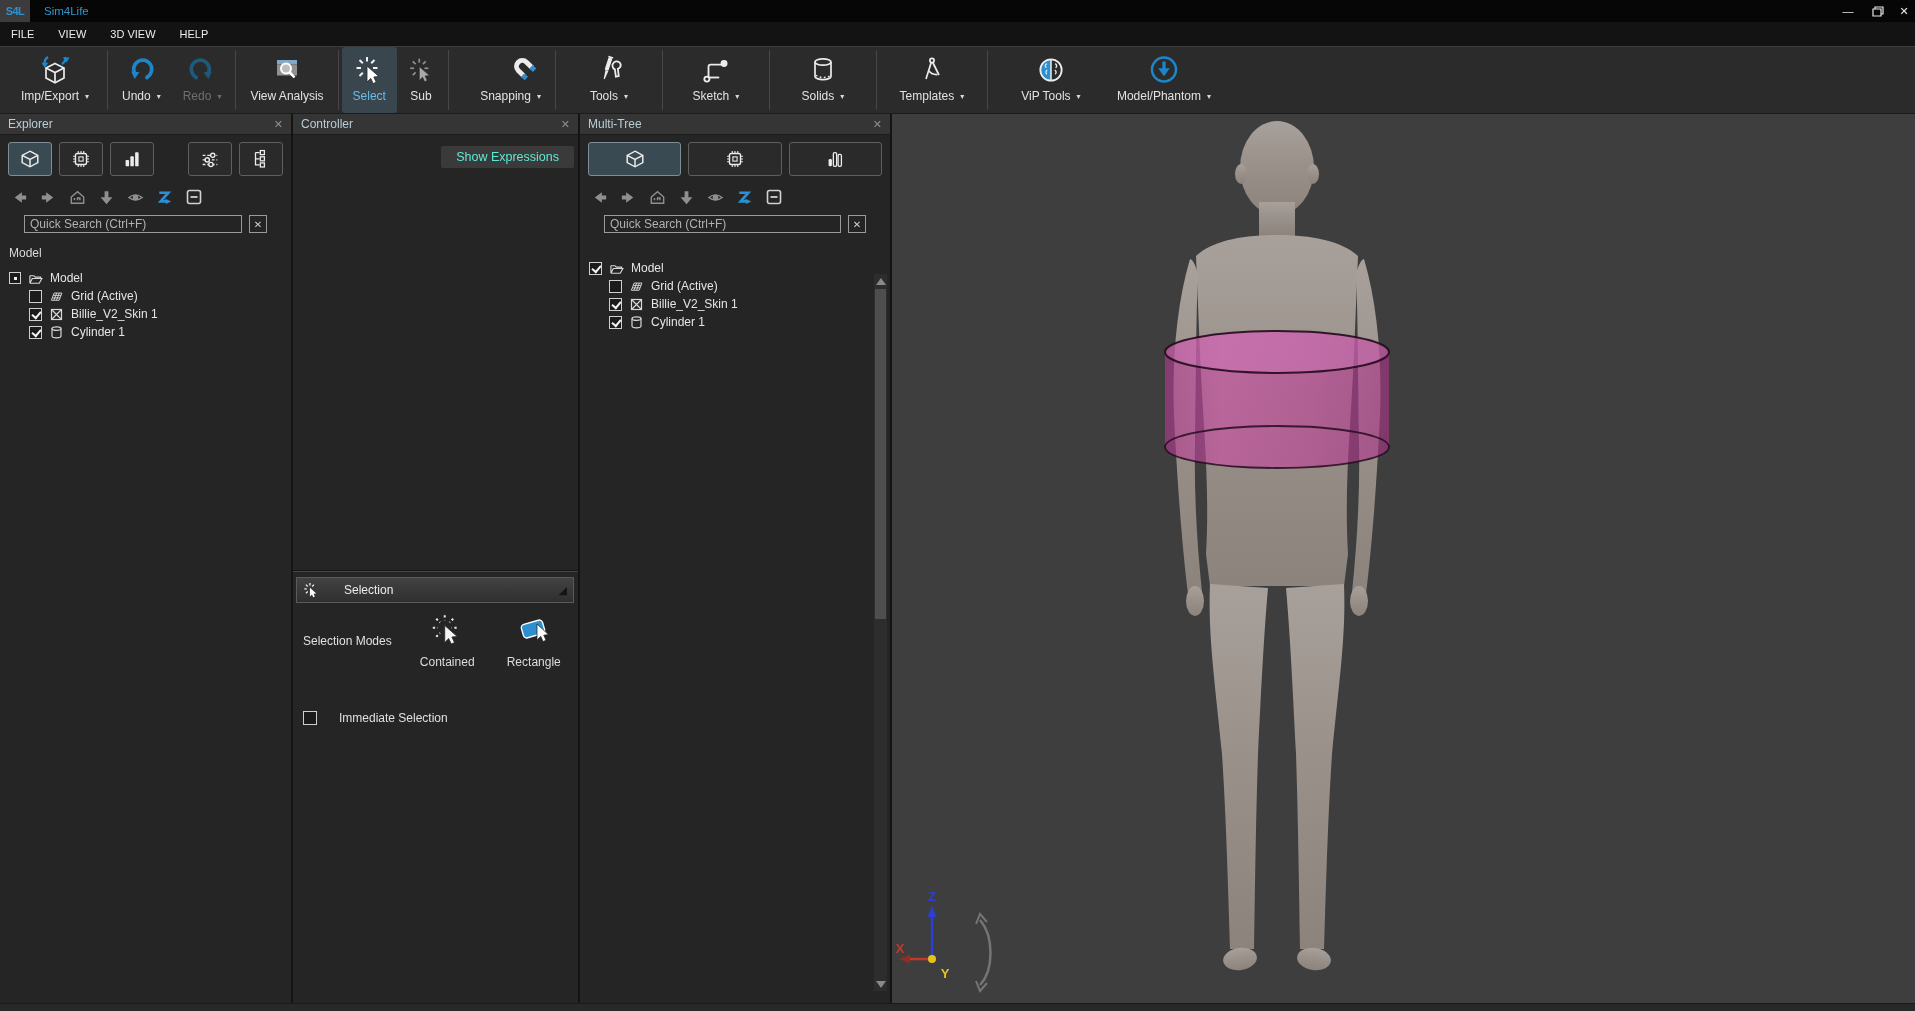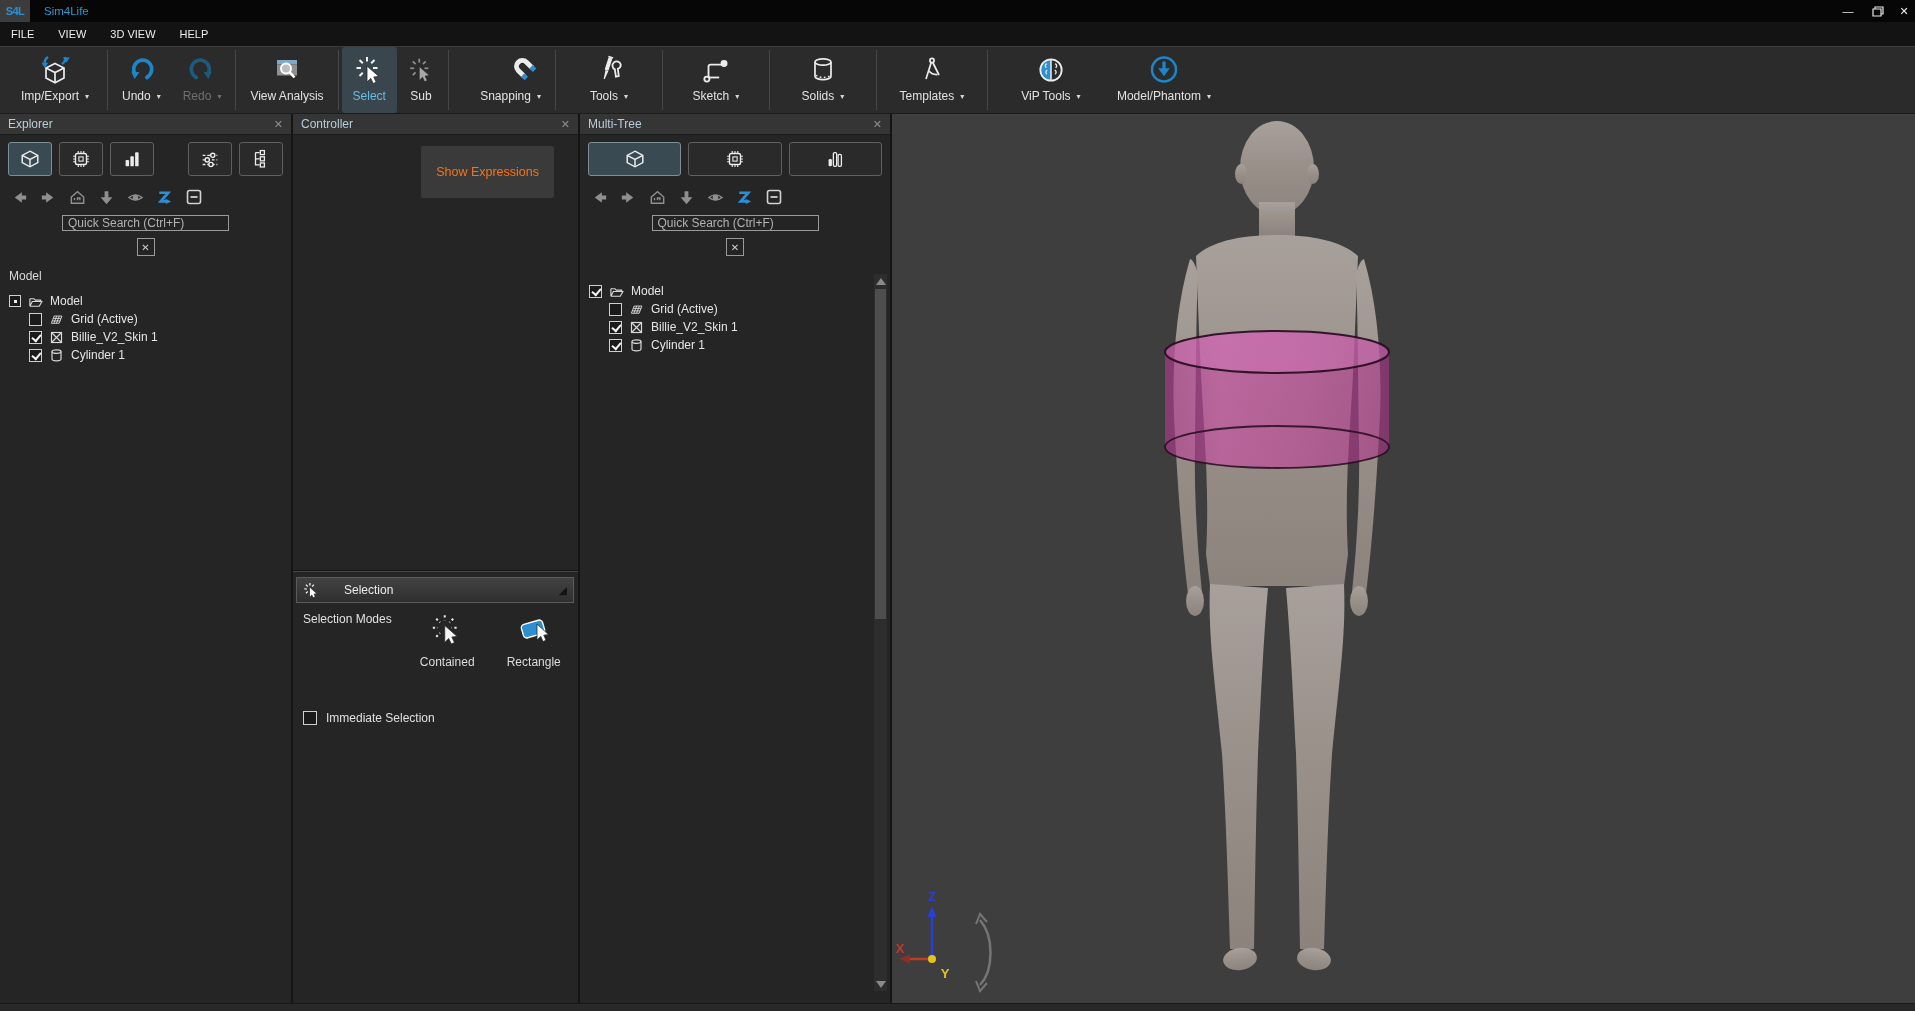--- a/index.html
+++ b/index.html
@@ -49,51 +49,51 @@
   .panel-close { margin-left:auto; color:#8f8f8f; font-size:11px; }
 
   .tabs { display:flex; gap:7px; padding:7px 8px 6px; }
   .tab-btn { width:44px; height:34px; border:1px solid #5f5f5f; border-radius:3px; display:flex; align-items:center;
              justify-content:center; background:#2a2a2a; }
   .tab-btn.active { background:#3a4a52; border-color:#7e8e96; }
   .tab-spacer { flex:1; }
   .mt .tabs .tab-btn { flex:1; }
 
   .navrow { display:flex; align-items:center; gap:10px; padding:6px 10px 9px; height:33px; }
-  .search-row { display:flex; align-items:center; gap:7px; padding:0 12px;flex-direction:column; }
+  .search-row { display:flex; align-items:center; gap:7px; padding:0 24px; }
   .search-input { flex:1; height:18px; background:#242424; border:1px solid #9a9a9a; color:#cfcfcf; font-size:12px;
                   padding:0 5px; font-family:inherit; outline:none; }
   .search-input::placeholder { color:#b2b2b2; }
   .search-clear { width:18px; height:18px; border:1px solid #9a9a9a; display:flex; align-items:center; justify-content:center;
                   font-size:10px; color:#d0d0d0; background:#242424; flex:0 0 auto; }
 
   .tree-caption { font-size:12px; padding:13px 0 2px 9px; color:#dadada; }
   .tree { padding-top:7px; }
   .tree-row { display:flex; align-items:center; height:18px; gap:7px; font-size:12px; color:#e5e5e5; padding-left:9px; }
   .tree-row.child { padding-left:29px; }
   .cb { width:13px; height:13px; border:1px solid #cfcfcf; background:#1b1b1b; position:relative; flex:0 0 auto; }
   .cb.checked::after { content:""; position:absolute; left:2px; top:2px; width:7px; height:4px;
                        border-left:2px solid #f2f2f2; border-bottom:2px solid #f2f2f2; transform:rotate(-50deg); }
   .expander { width:12px; height:12px; border:1px solid #cfcfcf; background:#1b1b1b; position:relative; flex:0 0 auto; }
   .expander::after { content:""; position:absolute; left:4px; top:4px; width:3px; height:3px; background:#ececec; }
   .tree-icon { width:15px; height:15px; flex:0 0 auto; display:flex; align-items:center; justify-content:center; }
 
   
-  .show-expr-btn { position:absolute; top:32px; right:24px; background:#3a3a3a; color:#f97316; font-size:12.5px;
-                   padding:19px 15px; border-radius:2px; }
+  .show-expr-btn { position:absolute; top:32px; right:4px; background:#3a3a3a; color:#5eead4; font-size:12.5px;
+                   padding:4px 15px; border-radius:2px; }
   .sel-divider { position:absolute; top:456px; left:0; right:0; height:2px; border-top:1px solid #161616; border-bottom:1px solid #454545; }
   .sel-bar { position:absolute; top:463px; left:3px; right:4px; height:22px; background:linear-gradient(#424242,#2f2f2f);
              border:1px solid #5a5a5a; display:flex; align-items:center; gap:25px; padding:12px 6px; font-size:12px; color:#ececec; }
   .sel-collapse { margin-left:auto; color:#141414; font-size:11px; line-height:1; }
-  .sel-modes { position:absolute; top:498px; left:10px; right:6px; display:flex; align-items:flex-start; }
+  .sel-modes { position:absolute; top:498px; left:10px; right:6px; display:flex; align-items:center; }
   .sel-modes-label { width:108px; font-size:12px; color:#e0e0e0; }
   .mode { display:flex; flex-direction:column; align-items:center; gap:7px; width:78px; font-size:12px; color:#dcdcdc; }
   .mode + .mode { margin-left:10px; }
   .mode-icon { height:36px; display:flex; align-items:center; justify-content:center; }
-  .imm-row { position:absolute; top:597px; left:10px; display:flex; align-items:center; gap:9px; font-size:12px; color:#e0e0e0; }
+  .imm-row { position:absolute; top:597px; left:10px; display:flex; align-items:center; gap:22px; font-size:12px; color:#e0e0e0; }
   .cb14 { width:14px; height:14px; border:1px solid #cfcfcf; background:#1b1b1b; }
 
   
   .scrollbar { position:absolute; top:160px; bottom:12px; right:3px; width:13px; background:#2d2d2d; }
   .sb-up, .sb-down { position:absolute; left:0; width:13px; height:14px; display:flex; align-items:center; justify-content:center; }
   .sb-up { top:0; } .sb-down { bottom:0; }
   .tri-up { width:0; height:0; border-left:5px solid transparent; border-right:5px solid transparent; border-bottom:7px solid #8a8a8a; }
   .tri-down { width:0; height:0; border-left:5px solid transparent; border-right:5px solid transparent; border-top:7px solid #8a8a8a; }
   .sb-thumb { position:absolute; top:15px; left:1px; right:1px; height:330px; background:#4e4e4e; }
 

